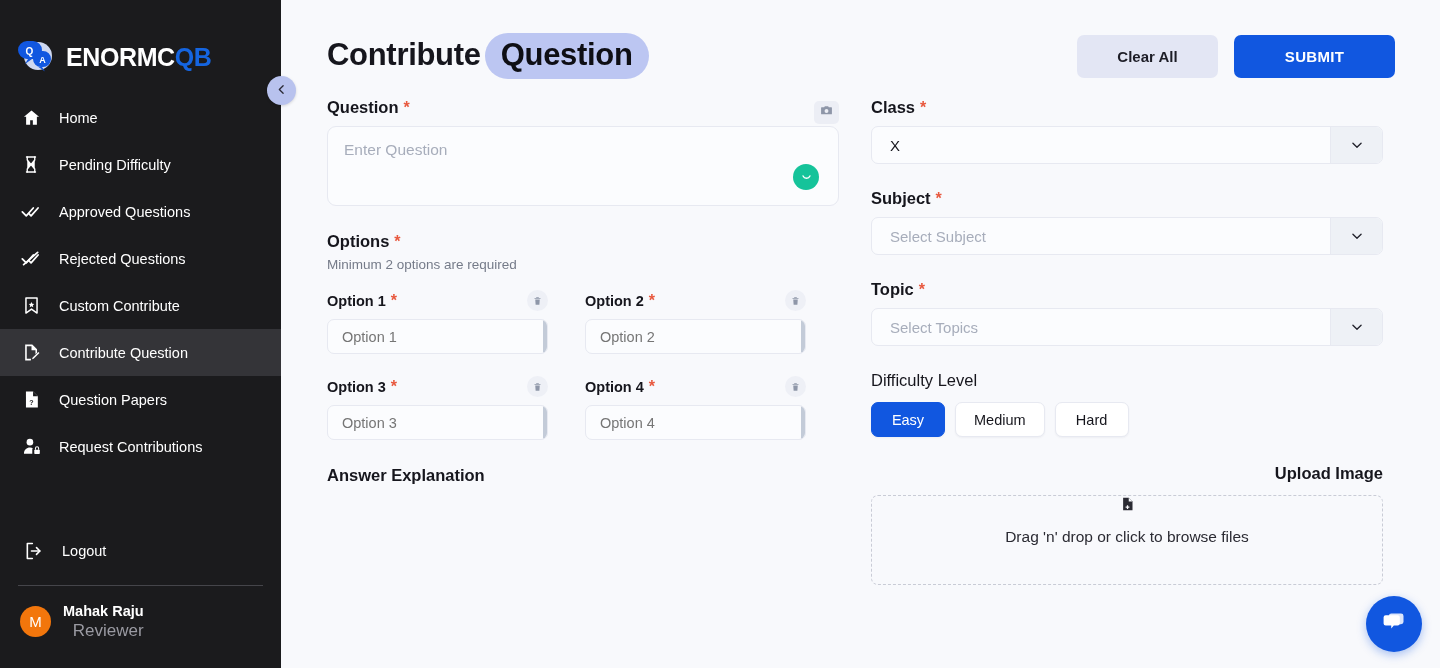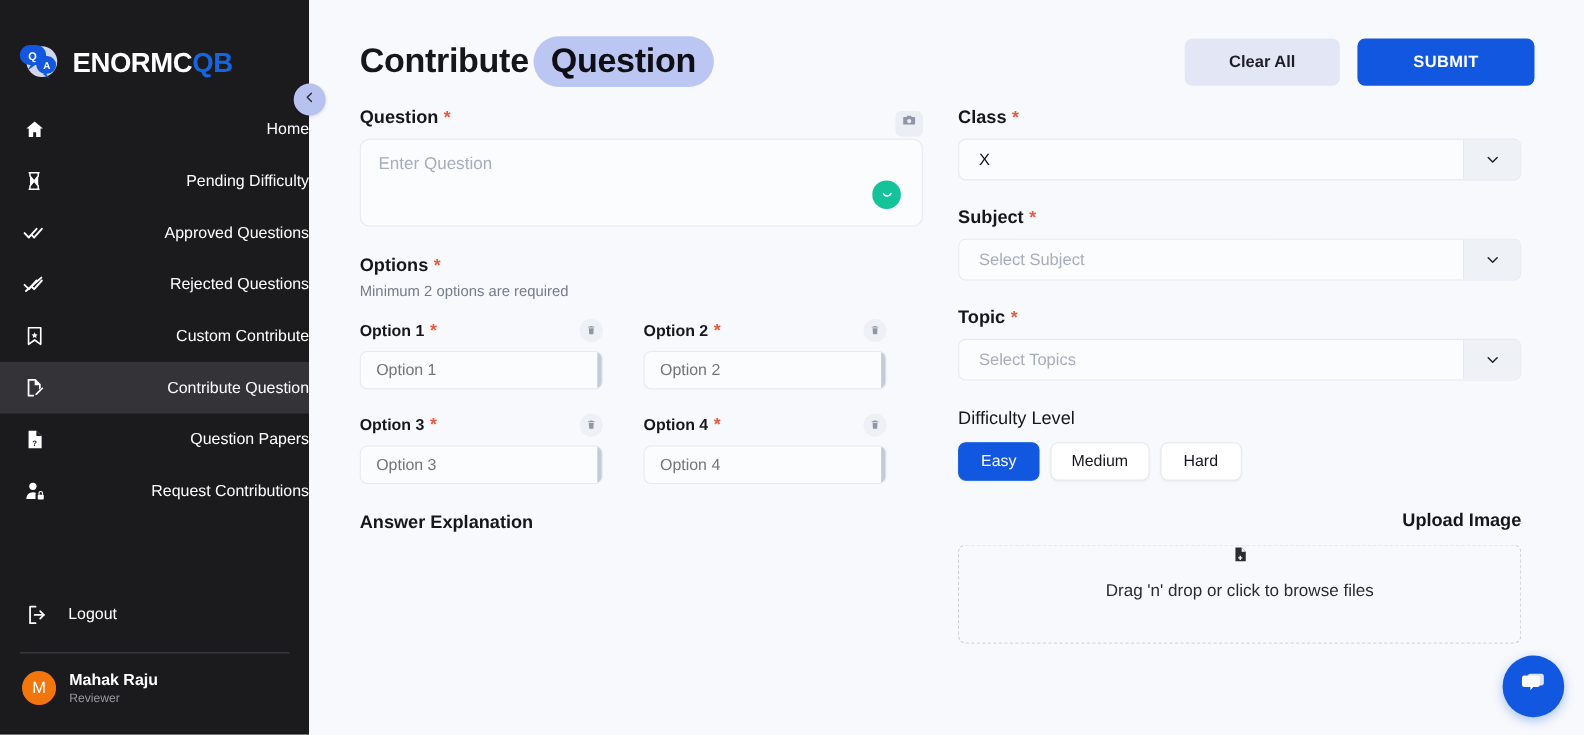--- a/index.html
+++ b/index.html
@@ -31,21 +31,20 @@
   .logo-text .b { color: #1565e0; }
 
   .nav { margin-top: 8px; }
   .nav-item {
     display: flex; align-items: center; gap: 17px;
     height: 47px;
     padding-left: 20px;
     color: #ffffff;
     font-size: 14.5px;
     cursor: pointer;
-    justify-content: space-between;
   }
   .nav-item.active { background: #343438; }
   .nav-icon { width: 22px; height: 22px; flex: 0 0 22px; display: flex; align-items: center; justify-content: center; }
   .nav-icon svg { display: block; }
 
   .nav-spacer { flex: 1 1 auto; }
 
   .logout-row {
     display: flex; align-items: center; gap: 17px;
     height: 47px; padding-left: 23px;
@@ -55,21 +54,21 @@
   .divider { height: 1px; background: #45454a; margin: 0 18px 0 18px; }
   .user-row { display: flex; align-items: center; gap: 12px; padding: 16px 0 26px 20px; }
   .avatar {
     width: 31px; height: 31px; border-radius: 50%;
     background: #f2760c; color: #fff;
     display: flex; align-items: center; justify-content: center;
     font-size: 15px; font-weight: 500;
     flex: 0 0 31px;
   }
   .user-name { font-size: 14.5px; font-weight: 700; line-height: 1.25; }
-  .user-role { font-size: 11px; color: #9a9aa2; line-height: 1.3; }
+  .user-role { font-size: 17px; color: #9a9aa2; line-height: 1.3; text-align: right; }
 
   .collapse-btn {
     position: absolute; left: 267px; top: 76px;
     width: 29px; height: 29px; border-radius: 50%;
     background: #b8c2ee;
     display: flex; align-items: center; justify-content: center;
     cursor: pointer; z-index: 12;
     box-shadow: 0 1px 3px rgba(0,0,0,.15);
   }
 

